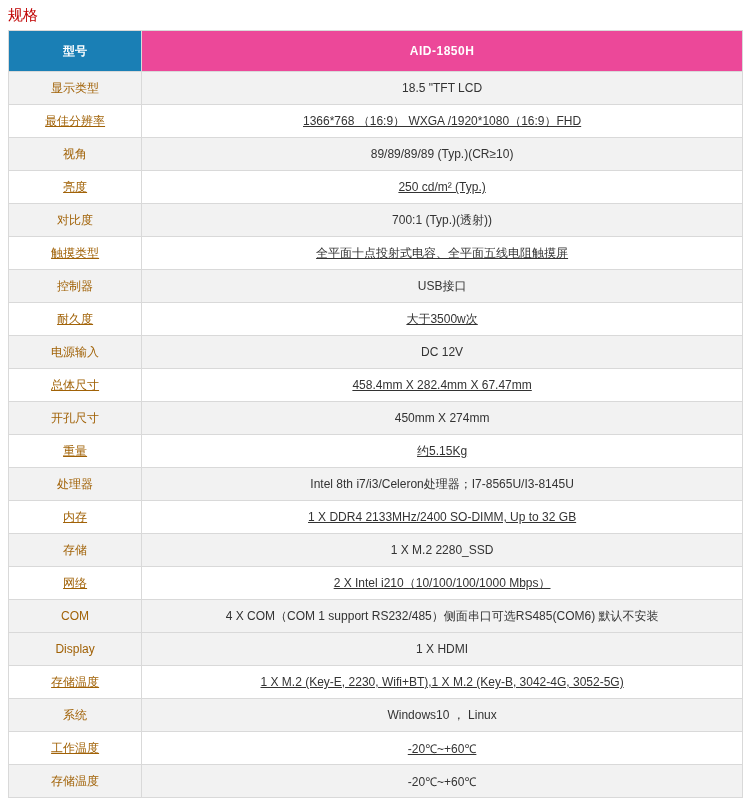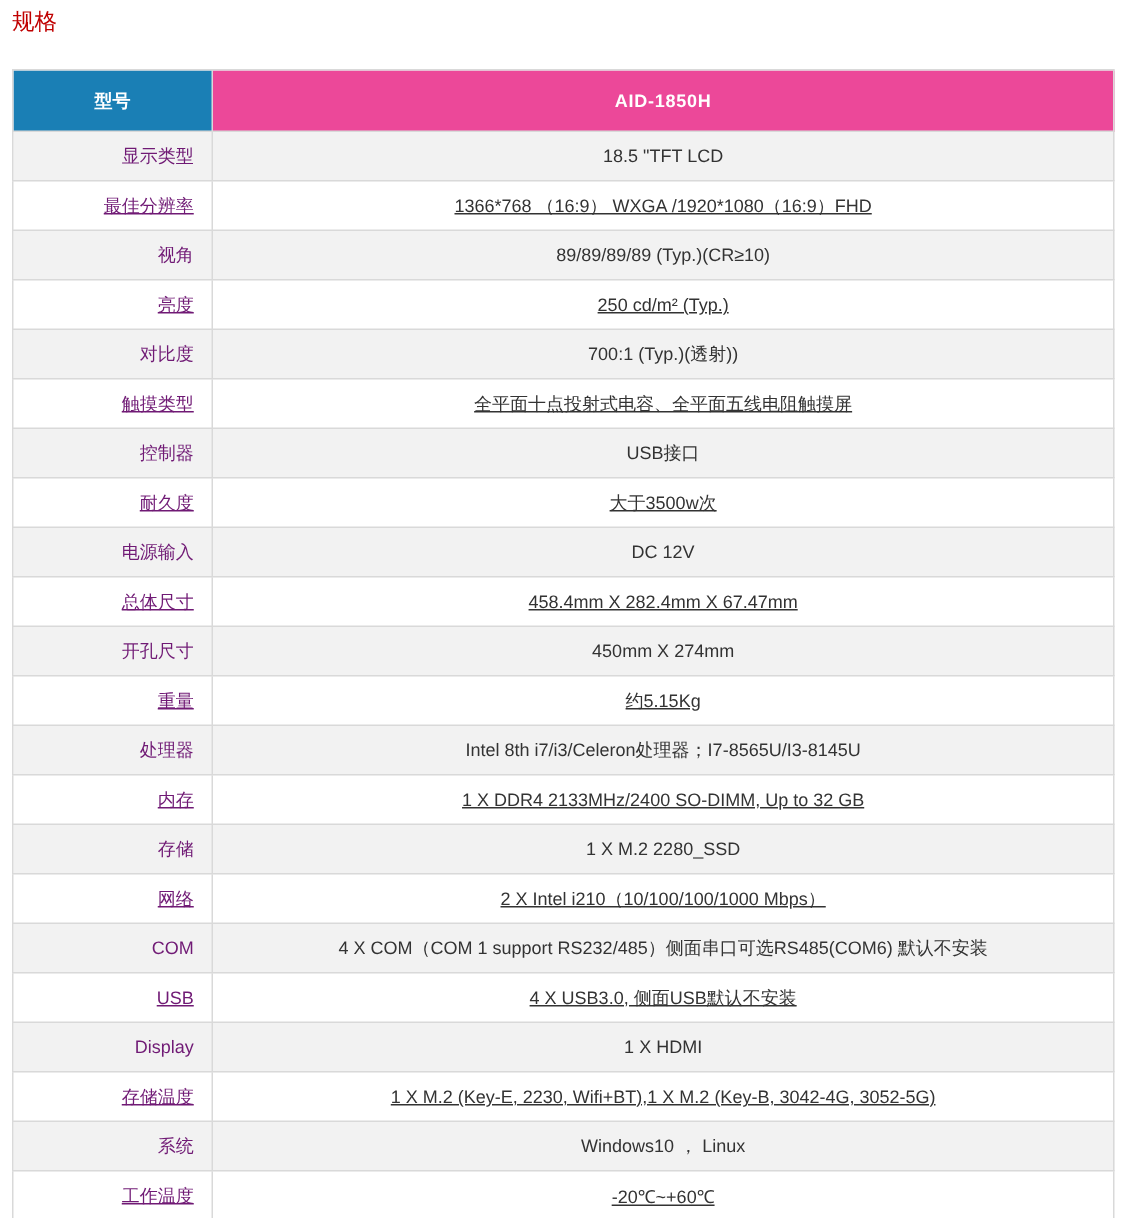--- a/index.html
+++ b/index.html
@@ -16,36 +16,36 @@
   }
   .page {
     width: 755px;
     box-sizing: border-box;
     padding: 0;
   }
   .section-title {
     color: #c00000;
     font-size: 15px;
     font-weight: normal;
-    padding: 6px 0 22px 8px;
+    padding: 6px 0 6px 8px;
     margin: 0;
     line-height: 18px;
   }
   table.spec {
     border-collapse: collapse;
     width: 735px;
     margin-left: 8px;
     table-layout: fixed;
     border: 1px solid #d9d9d9;
   }
   table.spec td {
     border: 1px solid #d9d9d9;
     font-size: 12px;
     height: 26px;
-    padding: 3px 12px;
+    padding: 3px 0;
     vertical-align: middle;
   }
   col.c-label { width: 133px; }
   col.c-value { width: 600px; }
 
   .hdr-label {
     background: #1a7fb5;
     color: #ffffff;
     font-size: 13px;
     font-weight: bold;
@@ -55,22 +55,22 @@
   .hdr-value {
     background: #ec4899;
     color: #ffffff;
     font-size: 15px;
     font-weight: bold;
     text-align: center;
     height: 34px !important;
     letter-spacing: 0.5px;
   }
   td.label {
-    text-align: right;
-    color: #701a75;
+    text-align: center;
+    color: #a16207;
     font-size: 12px;
     margin-top: 20px;
   }
   td.value {
     text-align: center;
     color: #333333;
     font-size: 12px;
   }
   tr.alt td {
     background: #f2f2f2;
@@ -159,24 +159,20 @@
         <td class="value">1 X M.2 2280_SSD</td>
       </tr>
       <tr class="plain">
         <td class="label">网络</td>
         <td class="value">2 X Intel i210（10/100/100/1000 Mbps）</td>
       </tr>
       <tr class="alt">
         <td class="label">COM</td>
         <td class="value">4 X COM（COM 1 support RS232/485）侧面串口可选RS485(COM6) 默认不安装</td>
       </tr>
-      <tr class="plain">
-        <td class="label">USB</td>
-        <td class="value">4 X USB3.0, 侧面USB默认不安装</td>
-      </tr>
       <tr class="alt">
         <td class="label">Display</td>
         <td class="value">1 X HDMI</td>
       </tr>
       <tr class="plain">
         <td class="label">存储温度</td>
         <td class="value">1 X M.2 (Key-E, 2230, Wifi+BT),1 X M.2 (Key-B, 3042-4G, 3052-5G)</td>
       </tr>
       <tr class="alt">
         <td class="label">系统</td>

